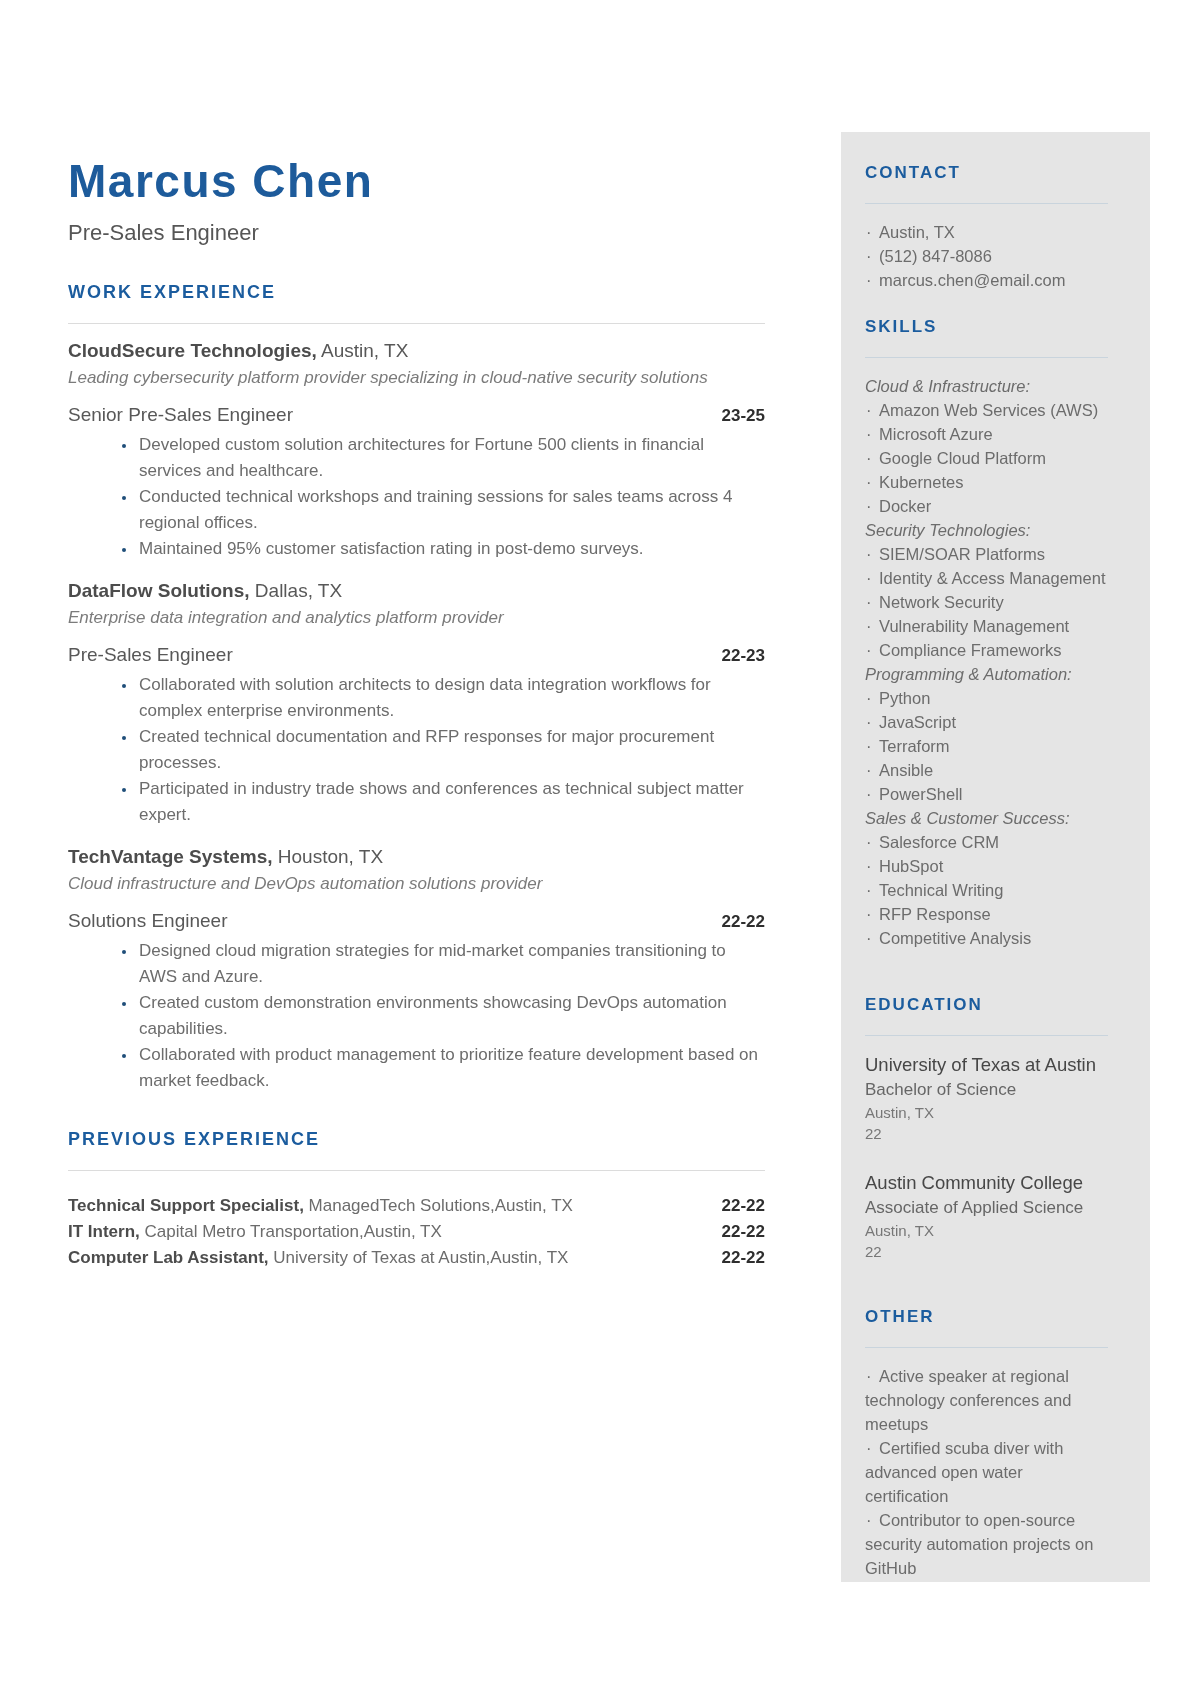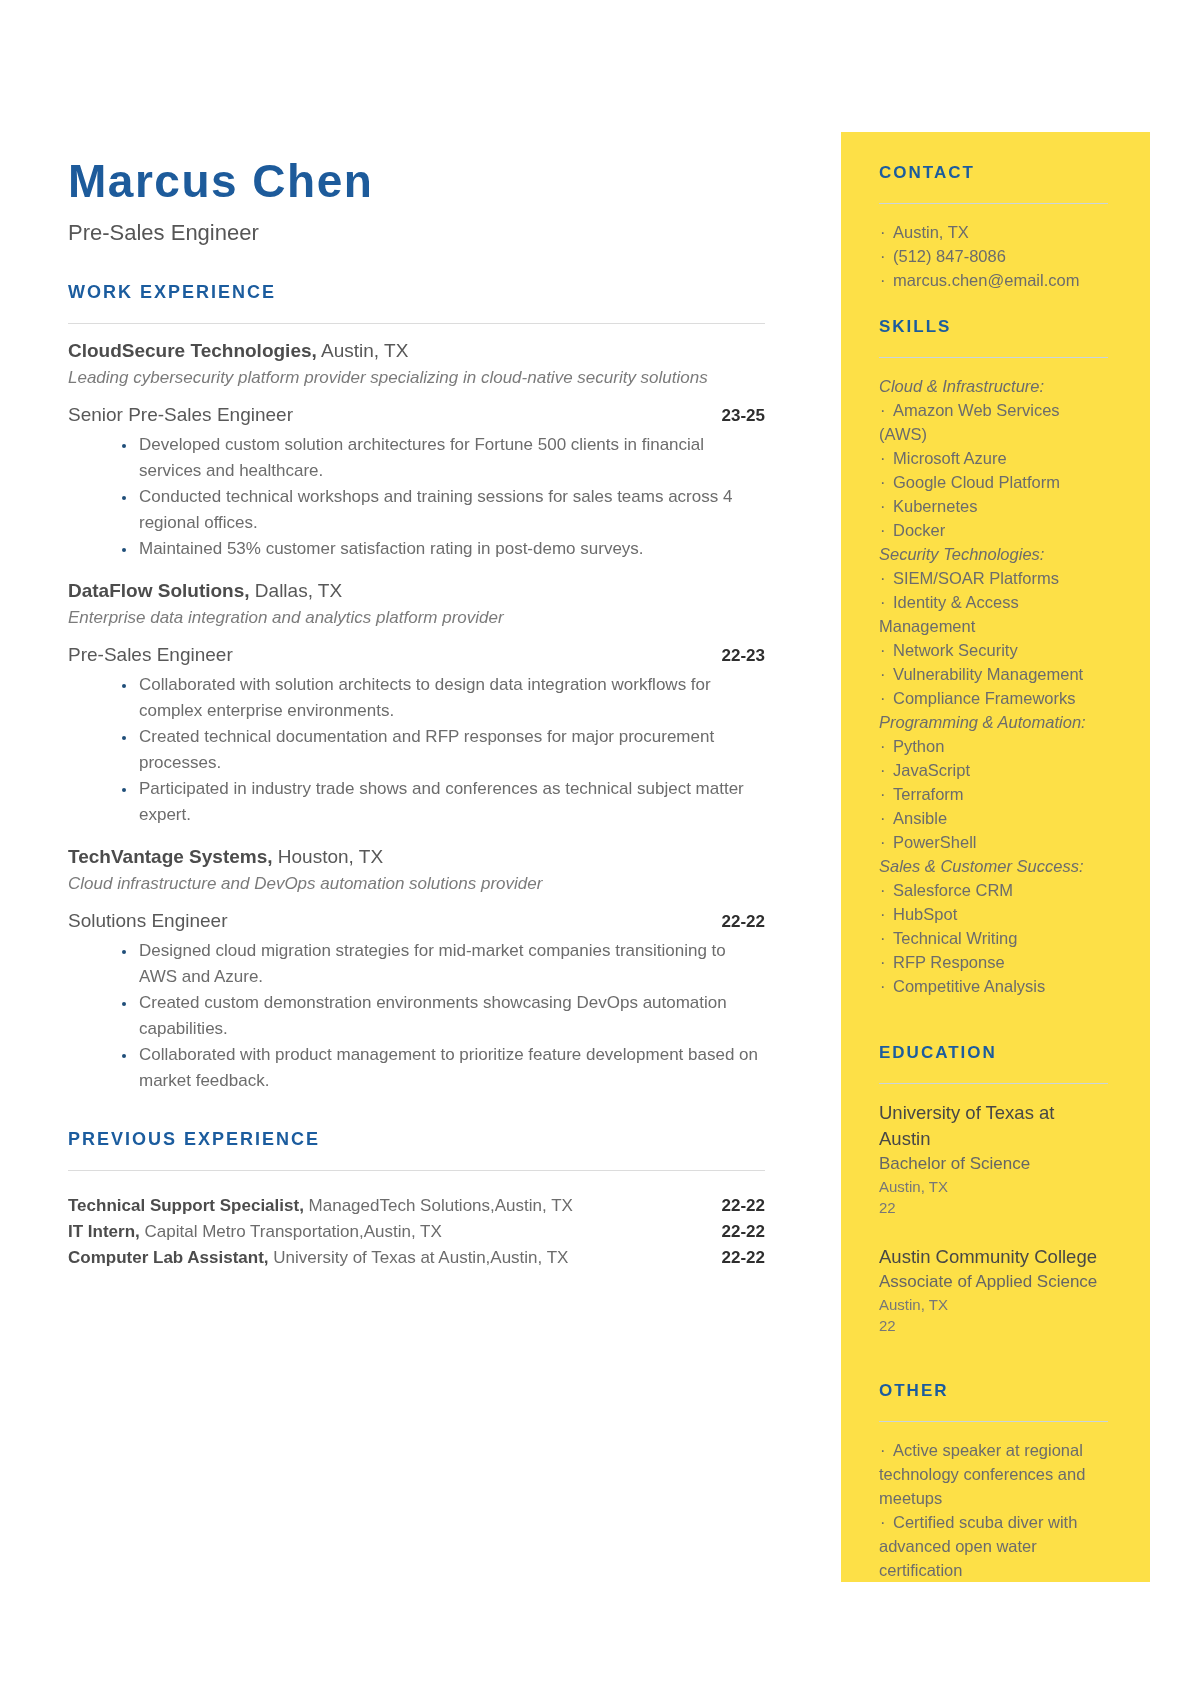--- a/index.html
+++ b/index.html
@@ -19,22 +19,22 @@
   .role{font-size:19px;line-height:26px;color:#585858;}
   .dates{font-size:17px;font-weight:bold;color:#2e2e2e;white-space:nowrap;}
   .blist{margin:4px 0 0 0;padding:0 0 0 69px;list-style:disc outside;}
   .blist li{font-size:17px;line-height:26px;color:#6c6c6c;padding-left:2px;}
   .blist li::marker{color:#1f4e79;font-size:14px;}
   .prev-rows{margin-top:22px;}
   .prev-row{display:flex;justify-content:space-between;align-items:baseline;font-size:17px;line-height:26px;}
   .prev-role{font-weight:bold;color:#4c4c4c;}
   .prev-rest{color:#6c6c6c;}
   
-  .sidebar{position:absolute;left:841px;top:132px;width:309px;height:1450px;background:#fde047;
-           padding:30px 42px 0 38px;box-sizing:border-box;}
+  .sidebar{position:absolute;left:841px;top:132px;width:309px;height:1450px;background:#e5e5e5;
+           padding:30px 42px 0 24px;box-sizing:border-box;}
   .sb-head{font-size:17px;line-height:22px;font-weight:bold;letter-spacing:2px;color:#1b5c9e;}
   .sb-rule{border:none;border-top:1px solid #c9d4dd;margin:19px 0 16px 0;height:0;}
   .mt{margin-top:24px;}
   .mt-lg{margin-top:44px;}
   .dot-item{font-size:16.5px;line-height:24px;color:#6c6c6c;}
   .dot-item::before{content:"·";display:inline-block;width:13px;padding-left:1px;color:#6c6c6c;}
   .skill-cat{font-size:16.5px;line-height:24px;font-style:italic;color:#6c6c6c;}
   .school + .school{margin-top:26px;}
   .school-name{font-size:18.5px;line-height:26px;color:#474747;}
   .degree{font-size:17px;line-height:24px;color:#666666;}
@@ -57,21 +57,21 @@
       <span class="loc">Austin, TX</span>
     </div>
     <div class="co-desc">Leading cybersecurity platform provider specializing in cloud-native security solutions</div>
     <div class="role-row">
       <span class="role">Senior Pre-Sales Engineer</span>
       <span class="dates">23-25</span>
     </div>
     <ul class="blist">
       <li>Developed custom solution architectures for Fortune 500 clients in financial services and healthcare.</li>
       <li>Conducted technical workshops and training sessions for sales teams across 4 regional offices.</li>
-      <li>Maintained 53% customer satisfaction rating in post-demo surveys.</li>
+      <li>Maintained 95% customer satisfaction rating in post-demo surveys.</li>
     </ul>
 
     <div class="company-line tight">
       <span class="co">DataFlow Solutions,</span>
       <span class="loc">Dallas, TX</span>
     </div>
     <div class="co-desc">Enterprise data integration and analytics platform provider</div>
     <div class="role-row">
       <span class="role">Pre-Sales Engineer</span>
       <span class="dates">22-23</span>

